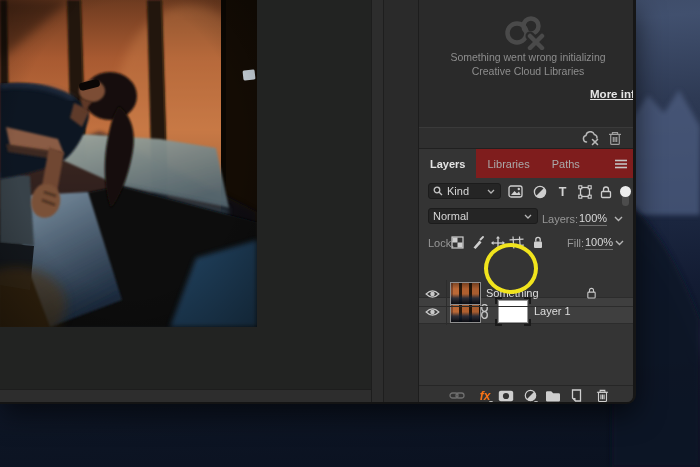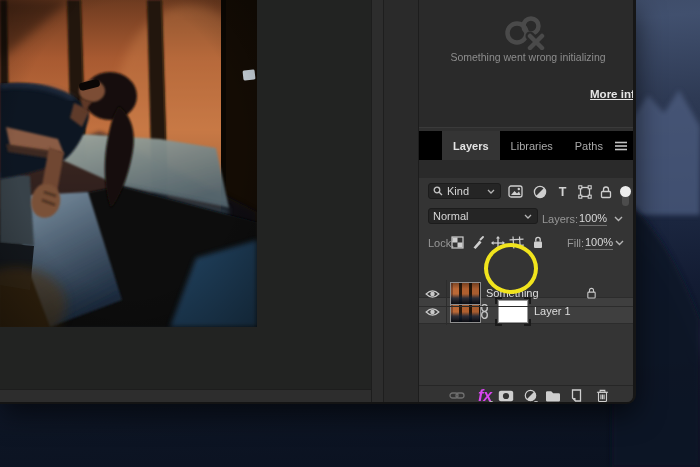--- a/index.html
+++ b/index.html
@@ -27,21 +27,21 @@
   .cc-icon { position:absolute; left:82px; top:12px; }
   .err-line1 { position:absolute; top:51px; width:100%; color:#8d8d8d; font-size:10.5px; }
   .err-line2 { position:absolute; top:65px; width:100%; color:#8d8d8d; font-size:10.5px; }
   .more-info { position:absolute; top:88px; width:100%; color:#e6e6e6; font-weight:bold; font-size:11.5px; text-decoration:underline; cursor:pointer; }
 
   .lib-bar { position:absolute; left:0; top:127px; width:218px; height:22px; background:#2f2f2f; border-top:1px solid #3a3a3a; border-bottom:1px solid #202020; }
   .lib-bar .ic { position:absolute; top:3px; }
   .lib-cloud { left:163px; } .lib-trash { left:189px; }
 
   
-  .tabbar { position:absolute; left:0; top:131px; width:218px; height:29px; background:#000000; display:flex; align-items:stretch;justify-content:center; }
+  .tabbar { position:absolute; left:0; top:149px; width:218px; height:29px; background:#7f1d1d; display:flex; align-items:stretch; }
   .tab { display:flex; align-items:center; padding:0 11px; color:#aaaaaa; cursor:pointer; }
   .tab.active { background:#343434; color:#e4e4e4; font-weight:bold; }
   .panel-menu { position:absolute; right:9px; top:10px; cursor:pointer; }
 
   
   .panel-body { position:absolute; left:0; top:178px; width:218px; height:207px; background:#343434; }
   .row { position:absolute; left:0; width:218px; }
   .dd { position:absolute; display:flex; align-items:center; height:16px; background:#252525; border:1px solid #1c1c1c; border-radius:3px; color:#d6d6d6; cursor:pointer; }
   .dd .dtxt { flex:1 1 auto; padding-left:4px; }
   .dd svg.chev { margin-right:5px; }
@@ -70,21 +70,21 @@
   .c-tl { left:0; top:-1px; border-width:2px 0 0 2px; }
   .c-tr { right:0; top:-1px; border-width:2px 2px 0 0; }
   .c-bl { left:0; bottom:-1px; border-width:0 0 2px 2px; }
   .c-br { right:0; bottom:-1px; border-width:0 2px 2px 0; }
   .lname { position:absolute; top:7px; color:#dedede; }
   .row-lock { position:absolute; left:167px; top:7px; }
 
   
   .bottombar { position:absolute; left:0; top:385px; width:218px; height:19px; background:#333333; border-top:1px solid #262626; }
   .bicon { position:absolute; top:2px; width:16px; height:15px; display:flex; align-items:center; justify-content:center; cursor:pointer; }
-  .fx-glyph { font-style:italic; font-size:16px; font-weight:bold; color:#d946ef; }
+  .fx-glyph { font-style:italic; font-size:12px; font-weight:bold; color:#f97316; }
   .mini-caret { position:absolute; width:0; height:0; border-left:2.5px solid transparent; border-right:2.5px solid transparent; border-top:3px solid #b5b5b5; }
 
   
   .highlight-ellipse { position:absolute; left:484px; top:243px; width:54px; height:51px;
     border:4.5px solid #f1e41d; border-radius:50%; pointer-events:none; }
 </style>
 </head>
 <body>
 
 <div class="screen">
@@ -196,20 +196,21 @@
           <g stroke="#2a2a2a" stroke-width="9" stroke-linecap="round">
             <line x1="29" y1="24" x2="41" y2="36"></line>
               <line x1="41" y1="24" x2="29" y2="36"></line>
           </g>
           <g stroke="#4a4a4a" stroke-width="4.5" stroke-linecap="round">
             <line x1="29" y1="24" x2="41" y2="36"></line>
               <line x1="41" y1="24" x2="29" y2="36"></line>
           </g>
         </svg>
         <div class="err-line1">Something went wrong initializing</div>
+        <div class="err-line2">Creative Cloud Libraries</div>
         <a class="more-info">More information</a>
       </section>
 
       <div class="lib-bar">
         <svg class="ic lib-cloud" width="19" height="15" viewBox="0 0 19 15">
           <path d="M4.5,11 a3.3,3.3 0 0 1 -0.5,-6.5 a4.3,4.3 0 0 1 8.3,-1 a3,3 0 0 1 2.2,4.5" fill="none" stroke="#b8b8b8" stroke-width="1.5" stroke-linecap="round"></path>
           <g stroke="#2f2f2f" stroke-width="4">
               <line x1="10.5" y1="8.5" x2="15.5" y2="13.5"></line>
               <line x1="15.5" y1="8.5" x2="10.5" y2="13.5"></line>
             </g>

